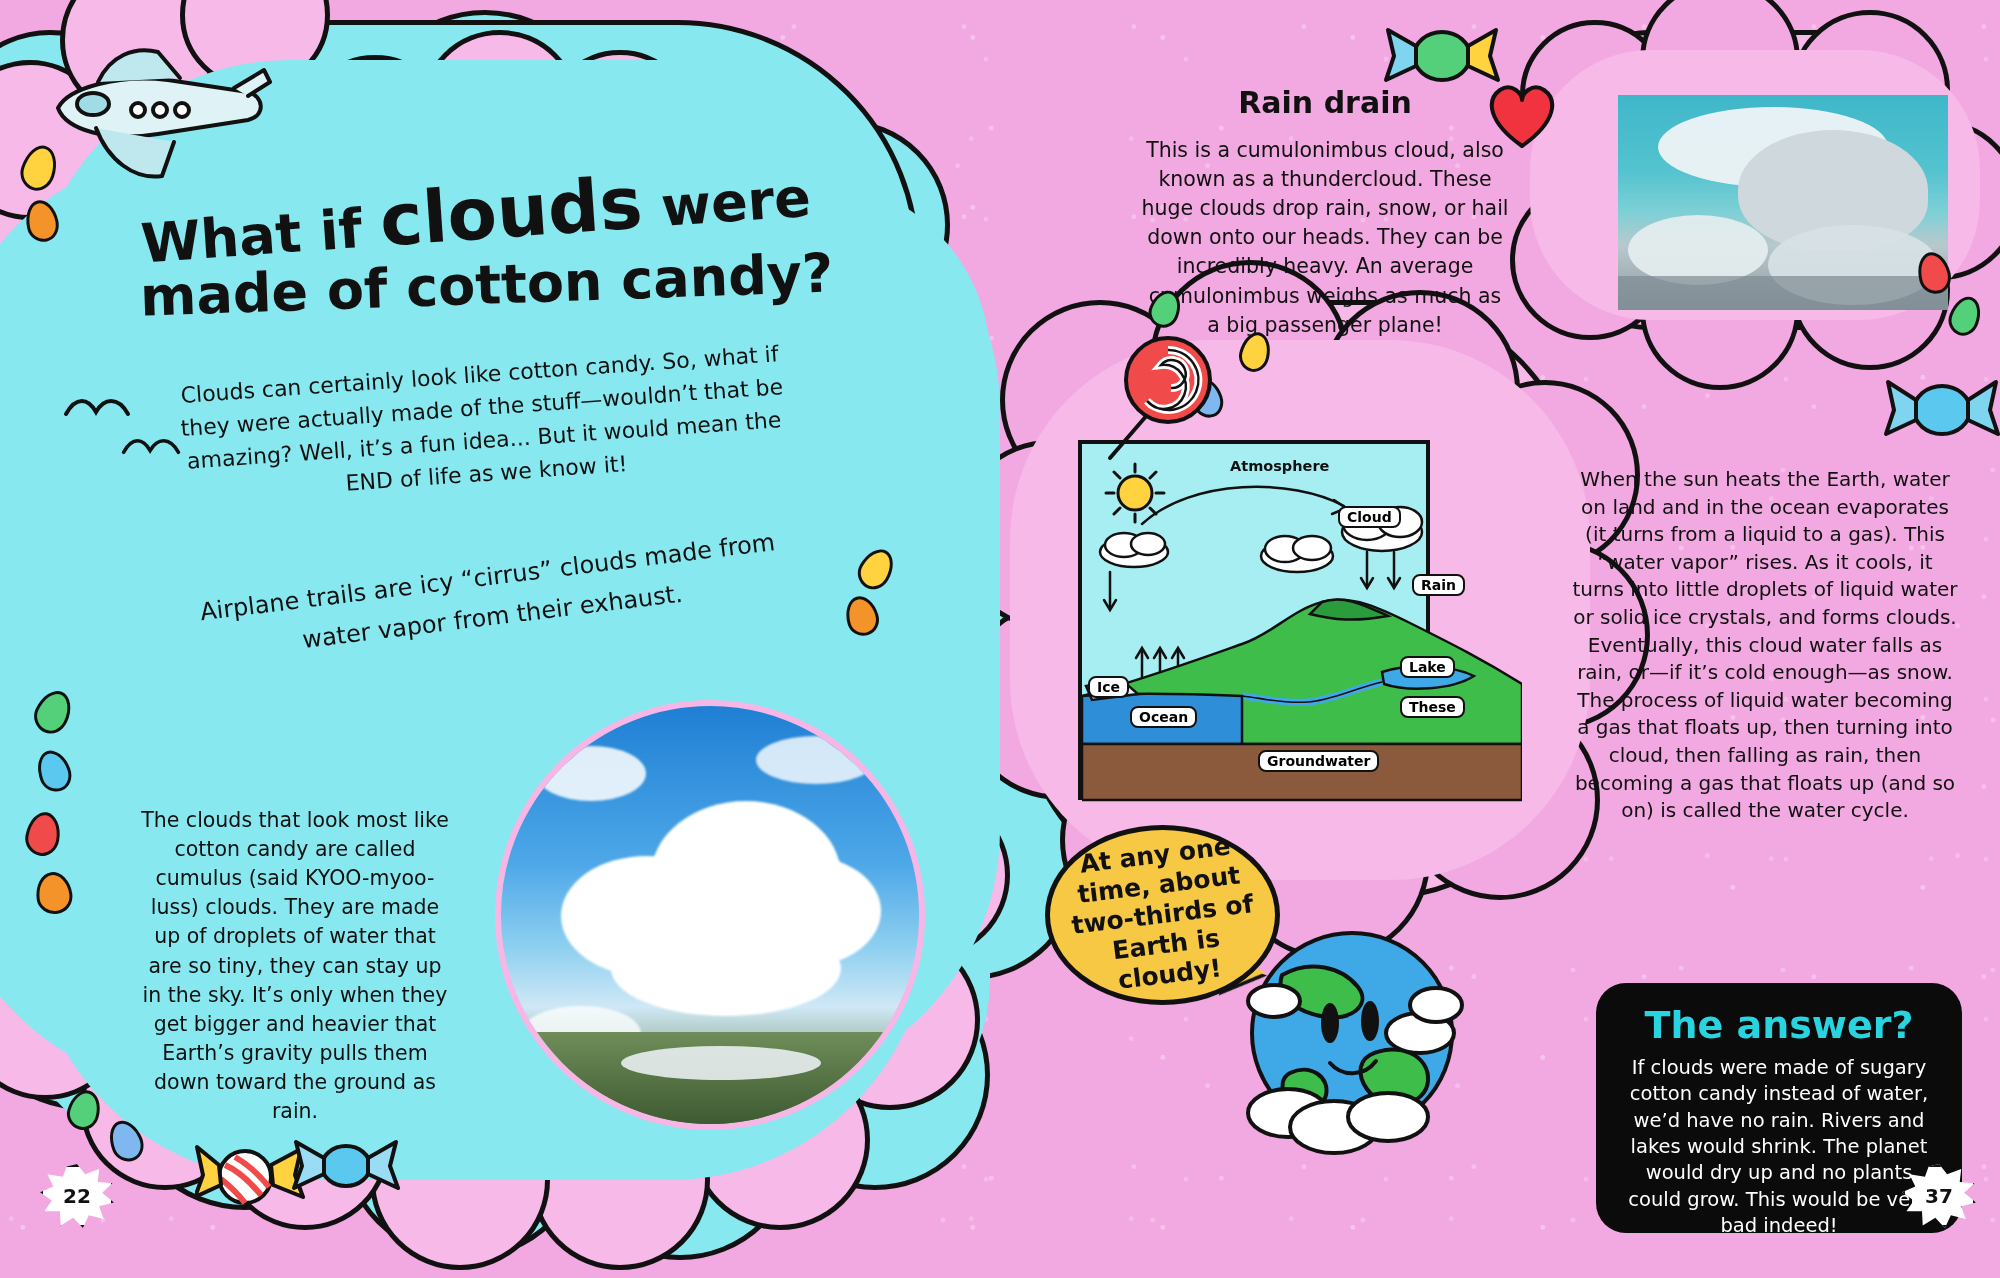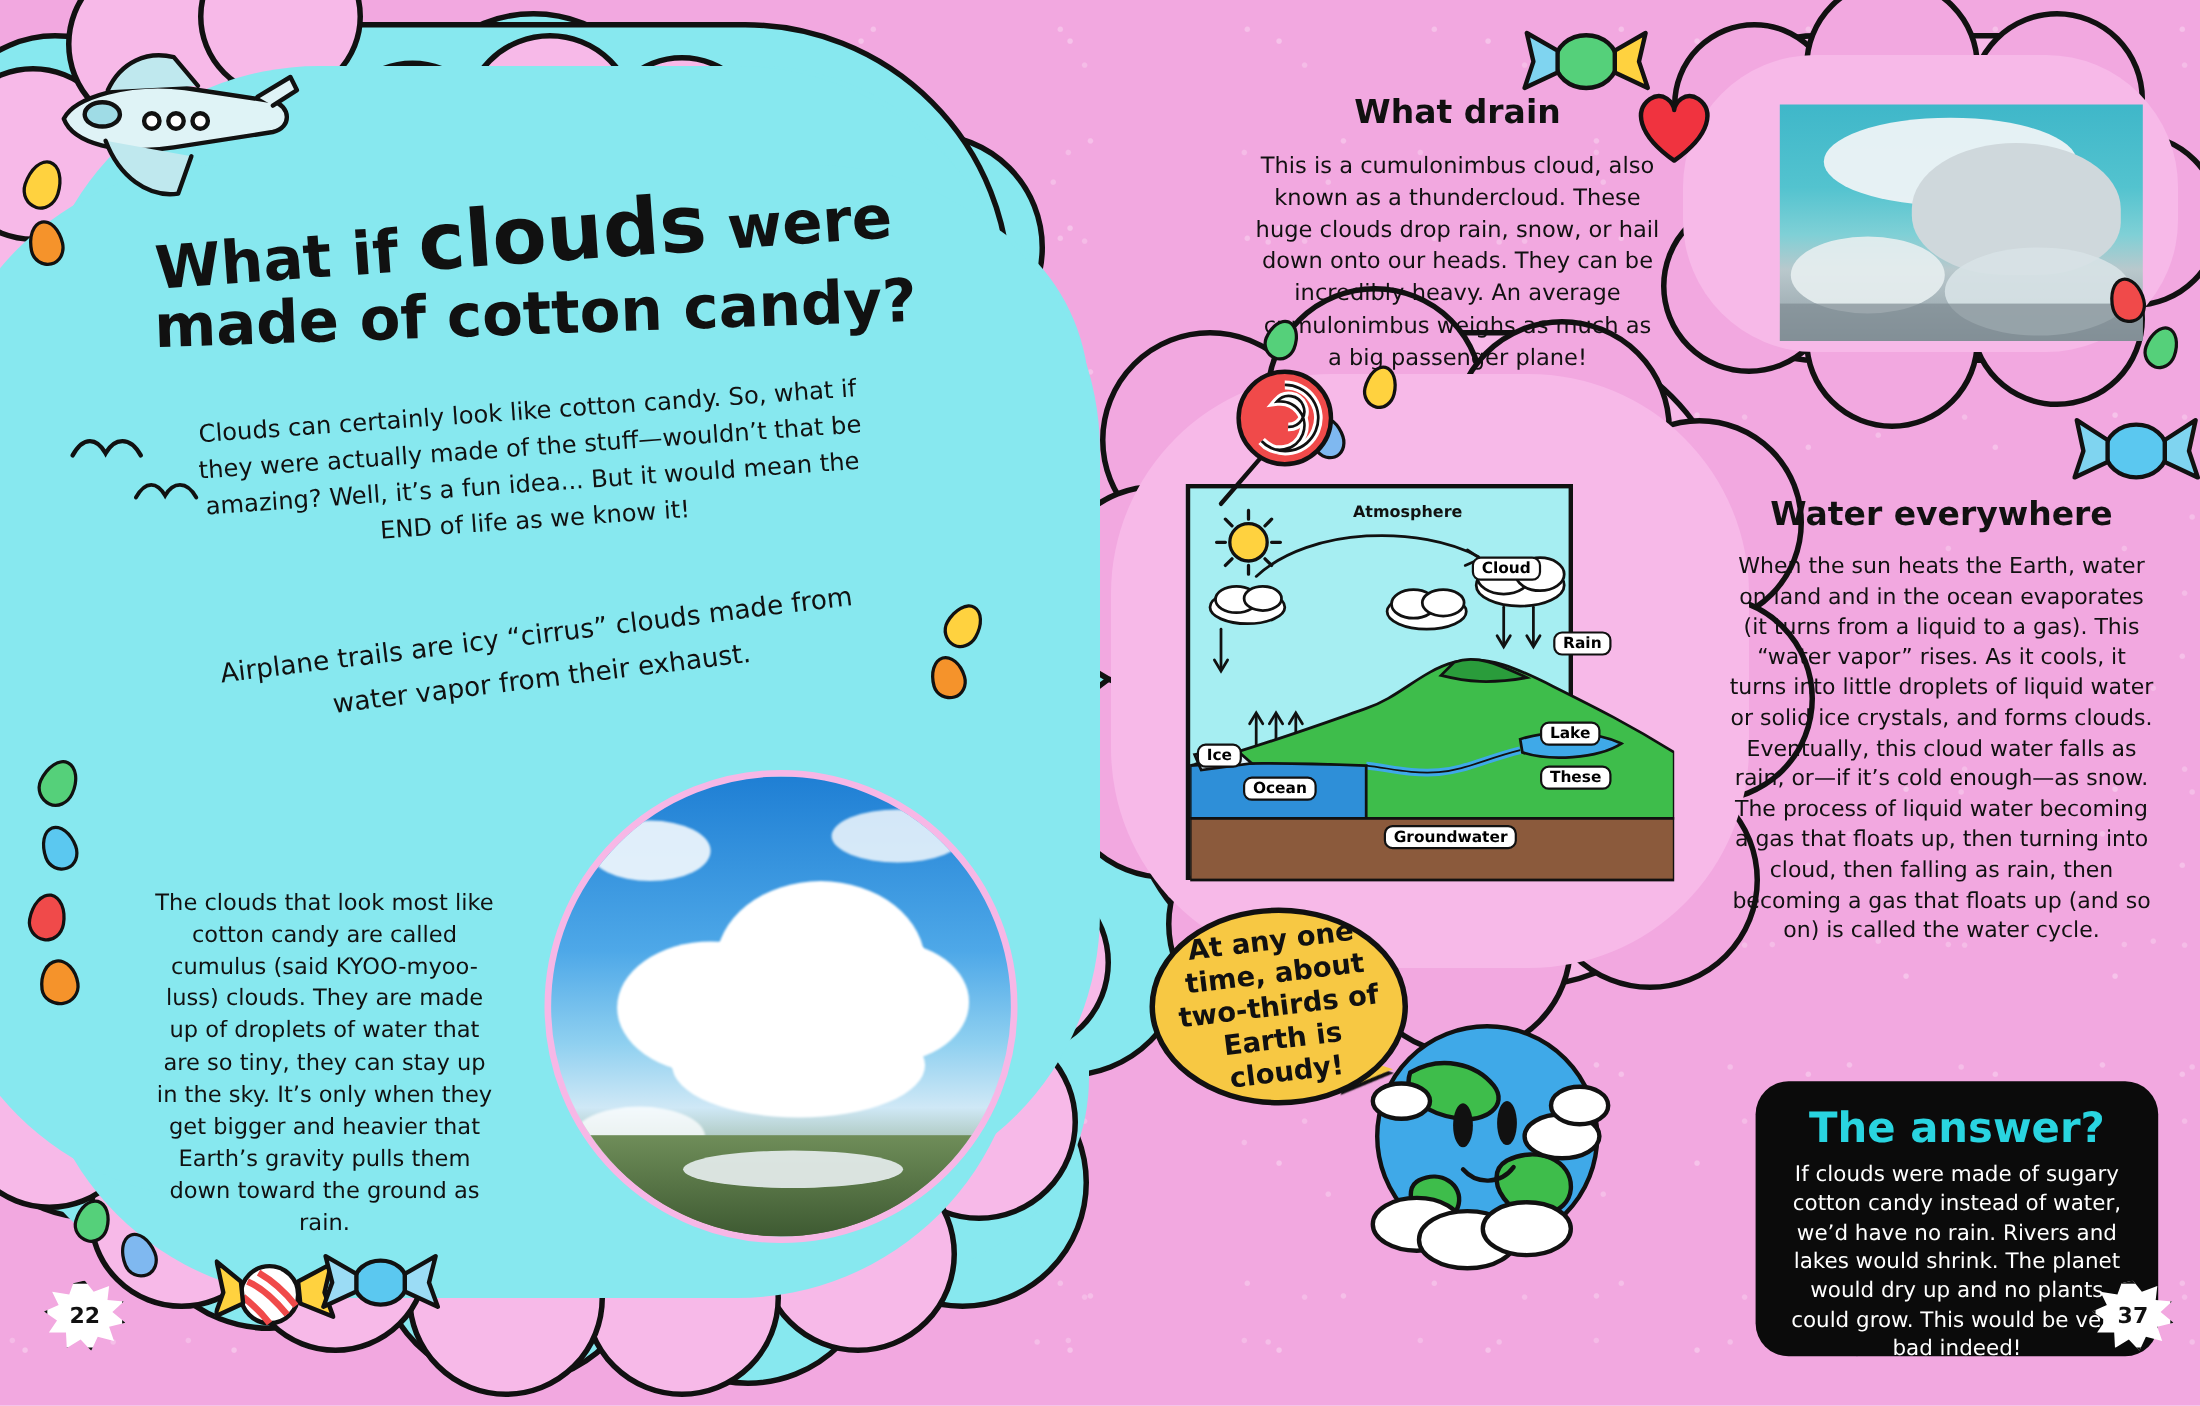--- a/index.html
+++ b/index.html
@@ -364,34 +364,33 @@
     <div class="starburst"></div>
     <span style="position:relative;">22</span>
   </div>
 
   <div class="page-num" style="right:24px;bottom:50px;">
     <div class="starburst"></div>
     <span style="position:relative;">37</span>
   </div>
 
   <div class="title-block" style="left:1140px;top:85px;width:370px;">
-    <div class="section-head">What drain</div>
+    <div class="section-head">Rain drain</div>
     <p class="body-text" style="margin:16px 0 0;">This is a cumulonimbus cloud, also known as a thundercloud. These huge clouds drop rain, snow, or hail down onto our heads. They can be incredibly heavy. An average cumulonimbus weighs as much as a big passenger plane!</p>
   </div>
 
   <div class="photo" id="photo-thunder">
     <div style="position:absolute;left:40px;top:12px;width:230px;height:80px;background:#eef3f5;border-radius:50%;opacity:.95;"></div>
     <div style="position:absolute;left:120px;top:35px;width:190px;height:120px;background:#cfd8dc;border-radius:50% 50% 40% 45%;"></div>
     <div style="position:absolute;left:10px;top:120px;width:140px;height:70px;background:#e7eef0;border-radius:50%;opacity:.9;"></div>
     <div style="position:absolute;left:150px;top:130px;width:170px;height:80px;background:#d7e2e6;border-radius:50%;opacity:.9;"></div>
     <div style="position:absolute;left:0;bottom:0;width:100%;height:34px;background:#7d8a92;opacity:.7;"></div>
   </div>
 
   <div class="title-block" style="left:1570px;top:450px;width:390px;">
-    <div class="section-head">Water everywhere</div>
     <p class="body-text" style="margin:16px 0 0;font-size:20px;line-height:1.38;">When the sun heats the Earth, water on land and in the ocean evaporates (it turns from a liquid to a gas). This “water vapor” rises. As it cools, it turns into little droplets of liquid water or solid ice crystals, and forms clouds. Eventually, this cloud water falls as rain, or—if it’s cold enough—as snow. The process of liquid water becoming a gas that floats up, then turning into cloud, then falling as rain, then becoming a gas that floats up (and so on) is called the water cycle.</p>
   </div>
 
   <div id="diagram">
 
     <svg style="position:absolute;left:18px;top:14px;" width="70" height="70" viewBox="0 0 70 70">
       <g stroke="#111" stroke-width="3" stroke-linecap="round">
         <circle cx="35" cy="35" r="17" fill="#ffd23f"></circle>
         <path d="M35 6v8 M35 56v8 M6 35h8 M56 35h8 M14 14l6 6 M50 50l6 6 M56 14l-6 6 M20 50l-6 6"></path>
       </g>

